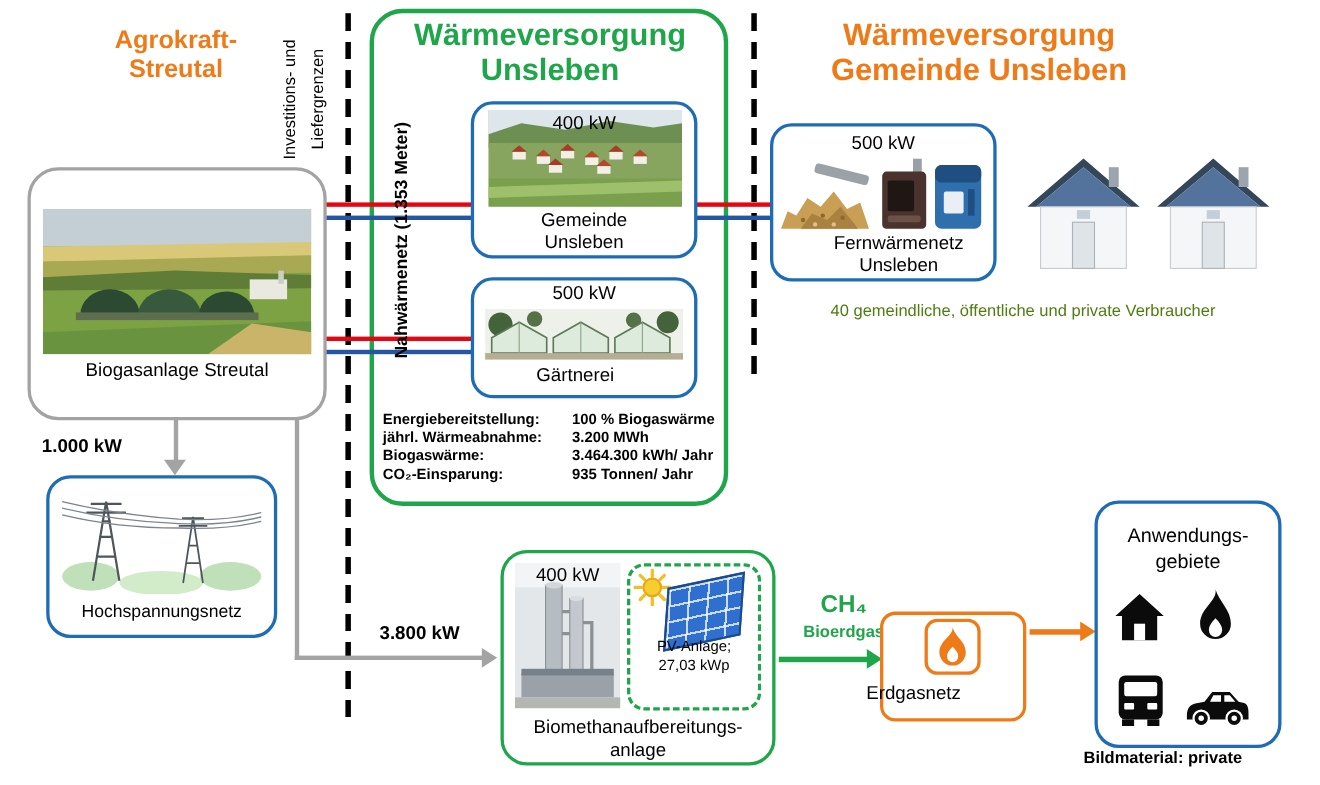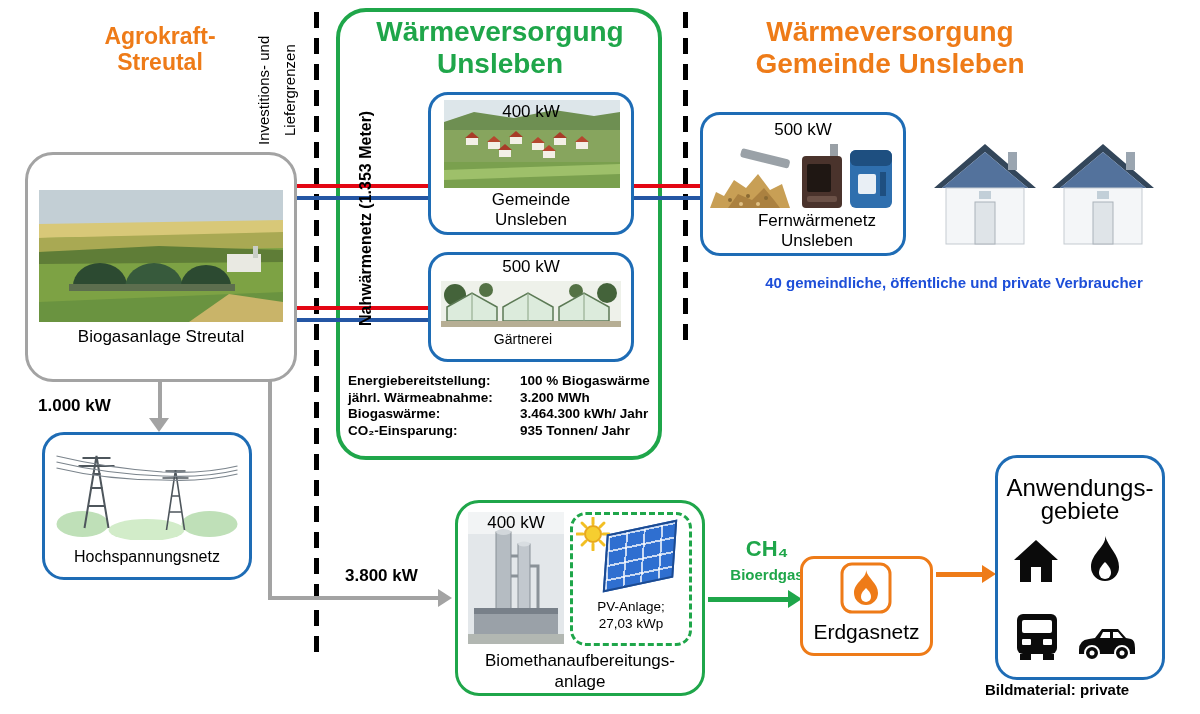--- a/index.html
+++ b/index.html
@@ -151,21 +151,21 @@
       <polygon points="62,40 62,26 87,12 112,26 112,40"></polygon>
       <polygon points="118,40 118,26 143,12 168,26 168,40"></polygon>
     </g>
     <g stroke="#8aa384" stroke-width="1">
       <line x1="31" y1="12" x2="31" y2="40"></line>
       <line x1="87" y1="12" x2="87" y2="40"></line>
       <line x1="143" y1="12" x2="143" y2="40"></line>
     </g>
     <rect y="40" width="180" height="6" fill="#b6ae94"></rect>
   </svg>
-  <div class="abs ctr" style="left:431px;top:331px;width:184px;font-size:14px">Gärtnerei</div>
+  <div class="abs ctr" style="left:431px;top:331px;width:184px;font-size:17px">Gärtnerei</div>
 
   <div class="vtext" style="left:356px;top:88px;height:260px;font-size:16px;font-weight:bold;line-height:20px">Nahwärmenetz (1.353 Meter)</div>
 
   <div class="stats" style="left:348px;top:373px;width:312px">
     <div>Energiebereitstellung:</div>
     <div>100 % Biogaswärme</div>
     <div>jährl. Wärmeabnahme:</div>
     <div>3.200 MWh</div>
     <div>Biogaswärme:</div>
     <div>3.464.300 kWh/ Jahr</div>
@@ -205,21 +205,21 @@
         <polygon points="12,50 55,14 98,50" fill="#53729c"></polygon>
         <rect x="78" y="14" width="9" height="18" fill="#9aa5b0"></rect>
         <rect x="16" y="50" width="78" height="56" fill="#f4f6f8" stroke="#c5cbd1"></rect>
         <rect x="45" y="64" width="20" height="42" fill="#dfe4e8" stroke="#aab2b9"></rect>
         <rect x="49" y="53" width="12" height="8" fill="#c2cfd8"></rect>
       </g>
     </defs>
     <use href="#house" x="0" y="0"></use>
     <use href="#house" x="118" y="0"></use>
   </svg>
-  <div class="abs ctr" style="left:724px;top:274px;width:460px;font-size:15px;font-weight:bold;color:#1d4ed8">40 gemeindliche, öffentliche und private Verbraucher</div>
+  <div class="abs ctr" style="left:700px;top:274px;width:460px;font-size:15px;font-weight:normal;color:#4d7c0f">40 gemeindliche, öffentliche und private Verbraucher</div>
 
   <div class="abs" style="left:345px;top:566px;font-size:17px;font-weight:bold">3.800 kW</div>
 
   <div class="box b-green3" style="left:455px;top:500px;width:250px;height:196px"></div>
   <svg class="photo" style="left:468px;top:512px" width="96" height="132" viewBox="0 0 96 132" preserveAspectRatio="none">
     <rect width="96" height="132" fill="#e3e7ea"></rect>
     <rect width="96" height="22" fill="#f2f4f5"></rect>
     <rect x="28" y="20" width="15" height="92" fill="#b5bcc2" stroke="#878f96"></rect>
     <ellipse cx="35.5" cy="20" rx="7.5" ry="3" fill="#d2d7db"></ellipse>
     <rect x="50" y="32" width="12" height="80" fill="#c2c8ce" stroke="#878f96"></rect>
@@ -238,43 +238,43 @@
       <line x1="1" y1="17" x2="7" y2="17"></line>
         <line x1="27" y1="17" x2="33" y2="17"></line>
       <line x1="6" y1="6" x2="10" y2="10"></line>
         <line x1="24" y1="24" x2="28" y2="28"></line>
       <line x1="6" y1="28" x2="10" y2="24"></line>
         <line x1="24" y1="10" x2="28" y2="6"></line>
     </g>
     <circle cx="17" cy="17" r="8" fill="#f6ce30" stroke="#e8a81c" stroke-width="2"></circle>
   </svg>
   <div class="pv-panel"></div>
-  <div class="abs pre ctr" style="left:575px;top:598px;width:112px;font-size:13.5px;line-height:17px">PV-Anlage;
+  <div class="abs pre ctr" style="left:575px;top:579px;width:112px;font-size:13.5px;line-height:17px">PV-Anlage;
 27,03 kWp</div>
   <div class="abs pre ctr" style="left:455px;top:650px;width:250px;font-size:17px;line-height:21px">Biomethanaufbereitungs-
 anlage</div>
 
   <div class="hline" style="left:708px;top:597px;width:82px;height:5px;background:#1fa64a"></div>
   <div class="tri-right" style="left:788px;top:590px;border-left-color:#1fa64a"></div>
   <div class="abs ctr t-green" style="left:717px;top:536px;width:100px;font-size:22px">CH₄</div>
   <div class="abs ctr t-green" style="left:717px;top:566px;width:100px;font-size:15px">Bioerdgas</div>
 
   <div class="box b-orange" style="left:800px;top:556px;width:133px;height:100px"></div>
   <svg class="photo" style="left:840px;top:562px" width="52" height="52" viewBox="0 0 52 52">
     <rect x="2" y="2" width="48" height="48" rx="10" fill="none" stroke="#ee7b18" stroke-width="3"></rect>
     <path d="M26 8 C27 16 14 20 14 31 a12 12 0 0 0 24 0 C38 21 28 17 26 8 Z" fill="#ee7b18"></path>
     <path d="M26 26 c-4 4 -5 6 -5 9 a5 5 0 0 0 10 0 c0 -3 -1 -5 -5 -9 Z" fill="#fff"></path>
   </svg>
-  <div class="abs ctr" style="left:803px;top:620px;width:127px;font-size:21px">Erdgasnetz</div>
+  <div class="abs ctr" style="left:767px;top:620px;width:127px;font-size:17px">Erdgasnetz</div>
 
   <div class="hline" style="left:936px;top:572px;width:48px;height:5px;background:#ee7b18"></div>
   <div class="tri-right" style="left:982px;top:565px;border-left-color:#ee7b18"></div>
 
   <div class="box b-blue" style="left:995px;top:455px;width:170px;height:225px;border-radius:22px"></div>
-  <div class="abs pre ctr" style="left:998px;top:476px;width:164px;font-size:24px;line-height:23px">Anwendungs-
+  <div class="abs pre ctr" style="left:998px;top:476px;width:164px;font-size:18px;line-height:23px">Anwendungs-
 gebiete</div>
   <svg class="photo" style="left:1013px;top:538px" width="46" height="46" viewBox="0 0 46 46">
     <polygon points="23,2 45,22 39,22 39,44 7,44 7,22 1,22" fill="#0b0b0b"></polygon>
     <rect x="18" y="29" width="10" height="15" fill="#fff"></rect>
   </svg>
   <svg class="photo" style="left:1087px;top:534px" width="36" height="50" viewBox="0 0 36 50">
     <path d="M18 2 C20 12 4 19 4 33 a14 14 0 0 0 28 0 C32 21 22 14 18 2 Z" fill="#0b0b0b"></path>
     <path d="M18 28 c-5 5 -6 8 -6 11 a6 6 0 0 0 12 0 c0 -3 -1 -6 -6 -11 Z" fill="#fff"></path>
   </svg>
   <svg class="photo" style="left:1014px;top:612px" width="46" height="50" viewBox="0 0 46 50">

